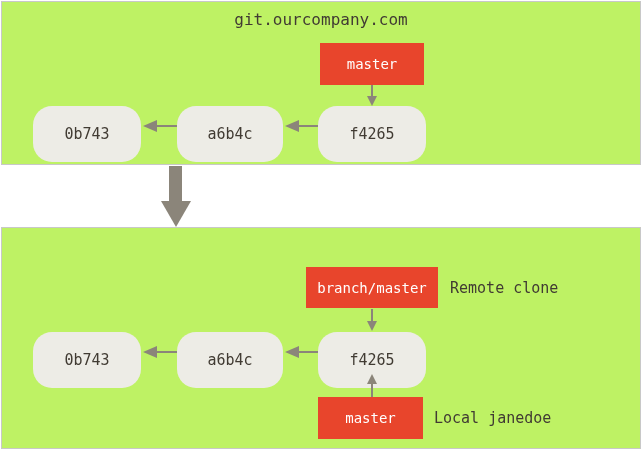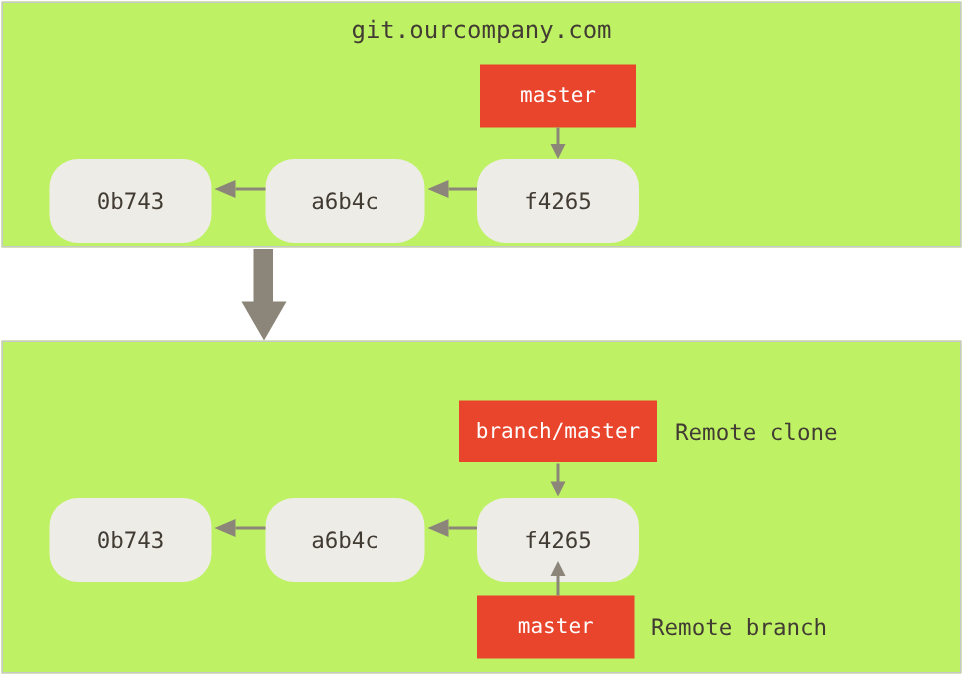--- a/index.html
+++ b/index.html
@@ -98,16 +98,16 @@
     <div class="hline" style="left:155px; top:123px; width:20px;"></div>
     <div class="tri tri-left" style="left:283px; top:118px;"></div>
     <div class="hline" style="left:297px; top:123px; width:19px;"></div>
 
     <div class="tri tri-up" style="left:365px; top:146px;"></div>
     <div class="vline" style="left:369px; top:155px; height:14px;"></div>
 
     <div class="branch-box" style="left:316px; top:169px; width:105px; height:42px;">
       <span>master</span>
     </div>
-    <div class="annotation" style="left:432px; top:181px;">Remote branch</div>
+    <div class="annotation" style="left:432px; top:181px;">Local janedoe</div>
   </section>
 
 </div>
 
 </body></html>

